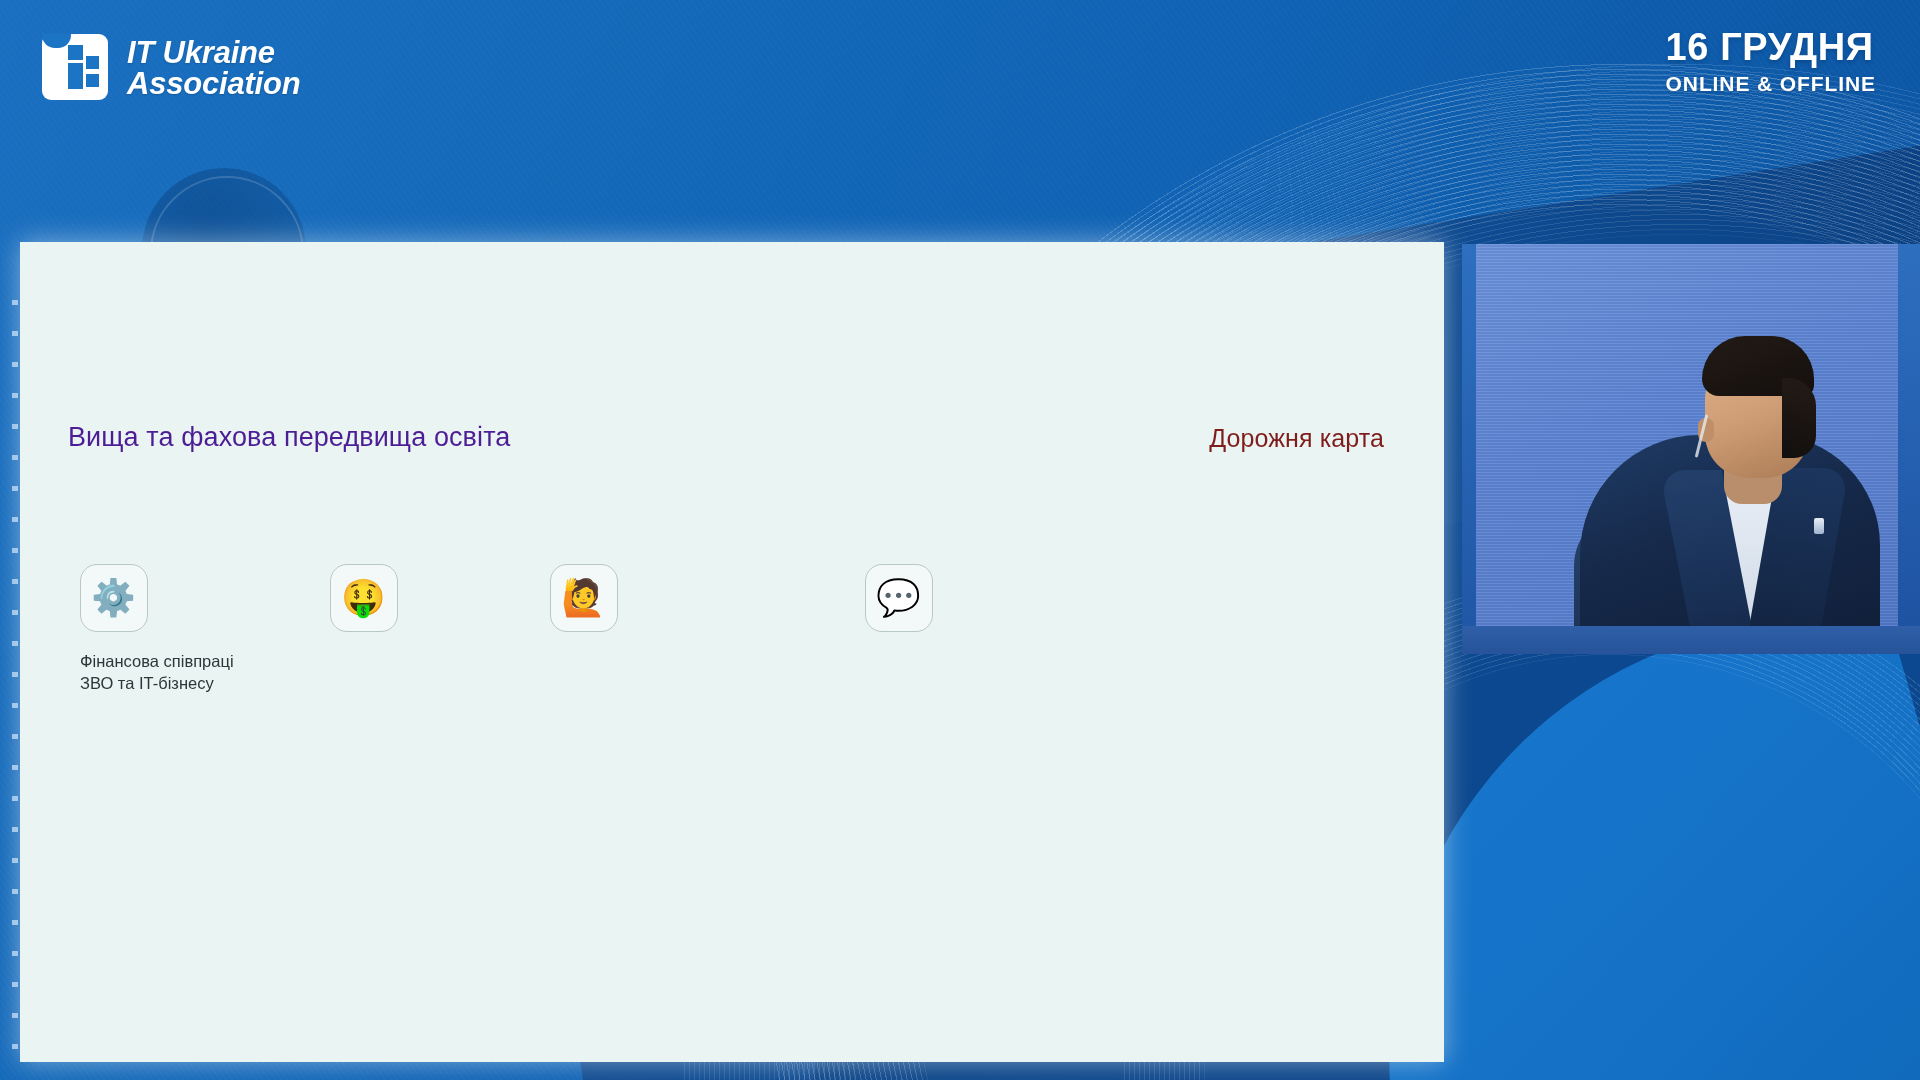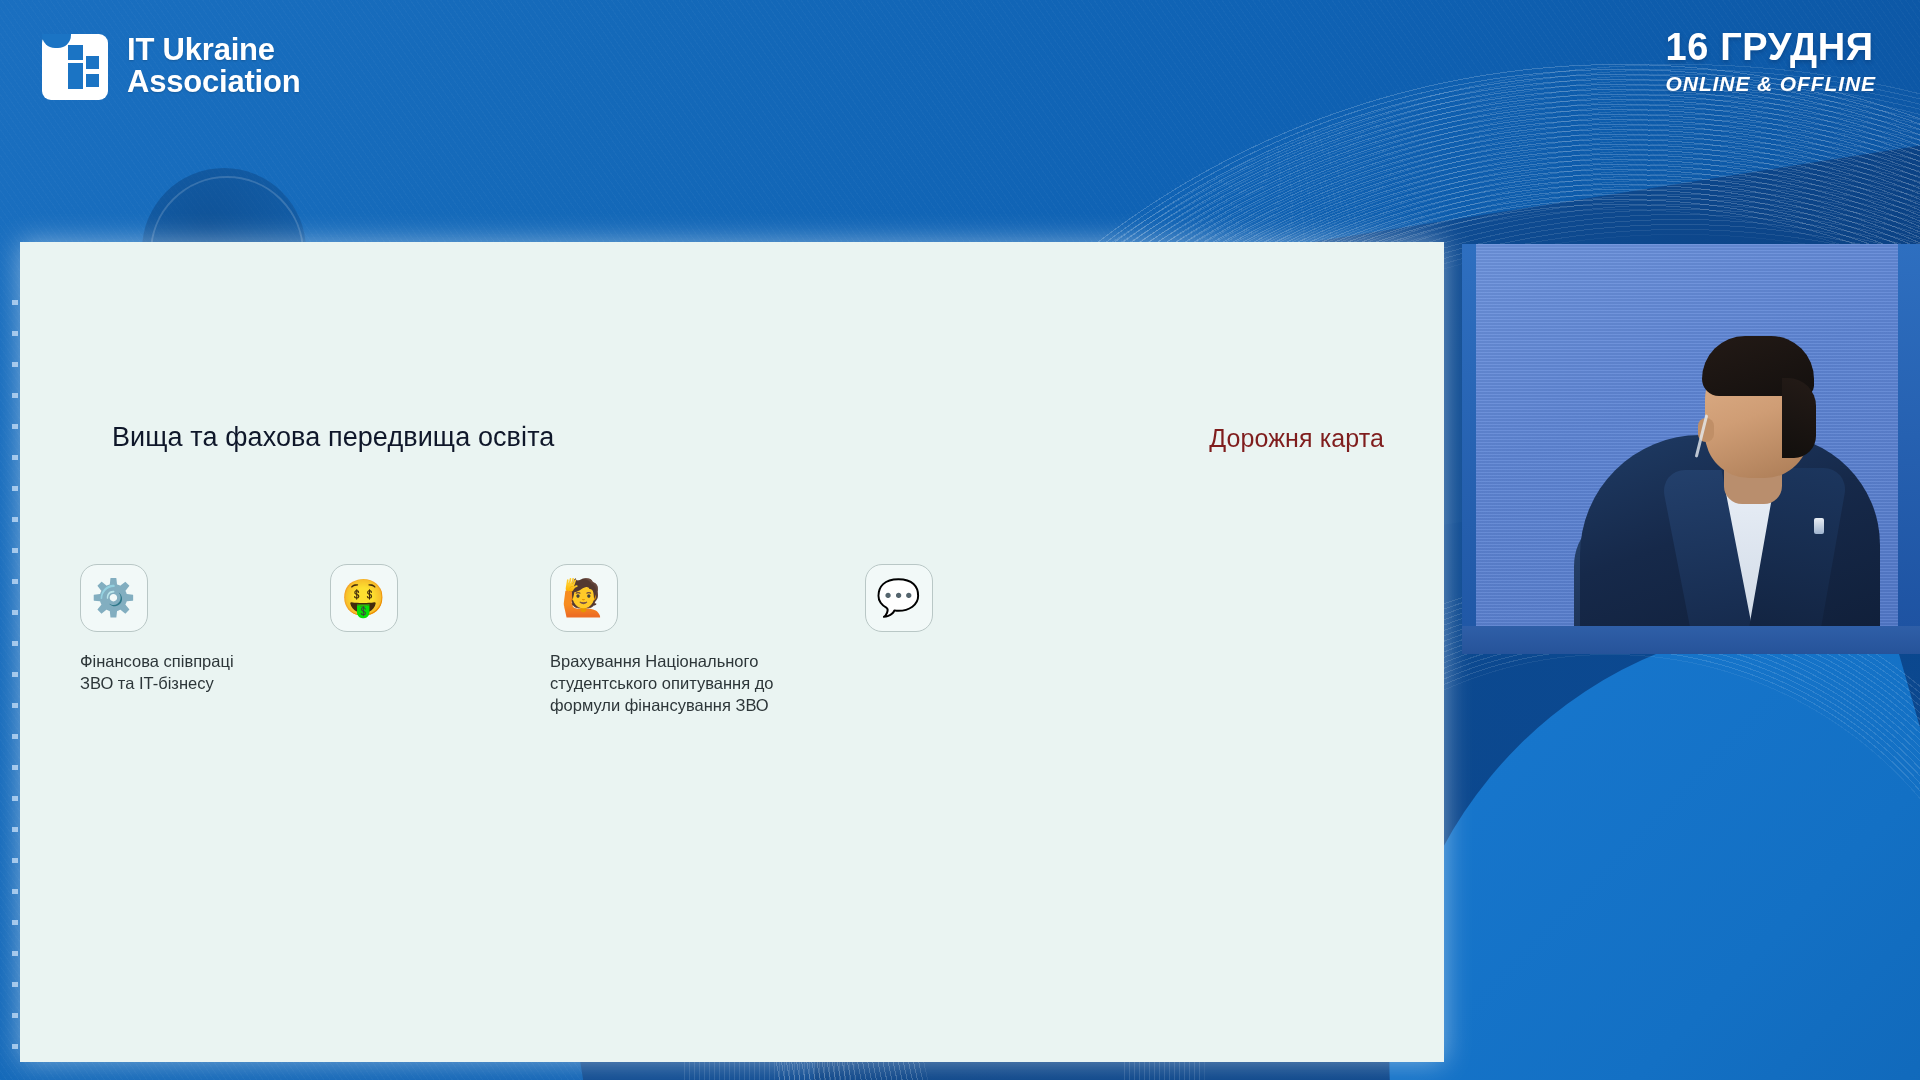--- a/index.html
+++ b/index.html
@@ -79,21 +79,21 @@
   .dot-rail{
     position:absolute;left:12px;top:300px;width:6px;height:760px;
     background:repeating-linear-gradient(to bottom,
       rgba(170,205,240,.85) 0px,rgba(170,205,240,.85) 5px,
       rgba(0,0,0,0) 5px,rgba(0,0,0,0) 31px);
   }
 
   
   #header{position:absolute;left:0;top:0;width:1920px;height:146px;}
 
-  #logo-block{position:absolute;left:42px;top:34px;display:flex;align-items:flex-start;gap:19px;}
+  #logo-block{position:absolute;left:42px;top:34px;display:flex;align-items:flex-end;gap:19px;font-style:italic;}
   #logo-mark{
     width:66px;height:66px;border-radius:9px;background:#fff;
     position:relative;flex:none;
   }
   #logo-mark .b{position:absolute;background:#1b74c4;}
   #logo-mark .b1{left:26px;top:11px;width:15px;height:15px;}
   #logo-mark .b2{left:44px;top:22px;width:13px;height:13px;}
   #logo-mark .b4{left:44px;top:40px;width:13px;height:13px;}
   #logo-mark .stem{left:26px;top:29px;width:15px;height:26px;}
   #logo-mark .hook{
@@ -113,32 +113,32 @@
   }
   #event-title .sub{
     font-size:24px;font-weight:bold;letter-spacing:1.1px;margin-top:5px;
     text-shadow:0 1px 3px rgba(0,30,70,.30);
   }
 
   #event-date{position:absolute;right:44px;top:28px;text-align:left;color:#fff;}
   #event-date .d{font-size:38px;font-weight:bold;letter-spacing:.6px;line-height:1;
     text-shadow:0 2px 4px rgba(0,30,70,.30);}
   #event-date .m{font-size:21px;font-weight:bold;letter-spacing:.9px;margin-top:6px;
-    text-shadow:0 1px 3px rgba(0,30,70,.28);font-style:italic;}
+    text-shadow:0 1px 3px rgba(0,30,70,.28);}
 
   
   #slide-panel{
     position:absolute;left:20px;top:242px;width:1424px;height:820px;
     background:#eaf4f2;
     box-shadow:0 0 26px rgba(255,255,255,.45);
   }
   #slide-head{position:absolute;left:0;right:0;top:180px;height:46px;}
   #slide-title{
-    position:absolute;left:48px;top:0;font-size:27px;color:#0f172a;
-    letter-spacing:.1px;white-space:nowrap;margin-left:44px;
+    position:absolute;left:48px;top:0;font-size:27px;color:#4c1d95;
+    letter-spacing:.1px;white-space:nowrap;
   }
   #slide-kicker{
     position:absolute;right:60px;top:2px;font-size:25px;color:#7f1d1d;
     letter-spacing:.1px;white-space:nowrap;
   }
 
   #cards{position:absolute;left:60px;top:322px;right:40px;display:flex;align-items:flex-start;}
   .card{position:relative;flex:none;}
   .card-icon{
     width:66px;height:66px;border-radius:17px;
@@ -291,25 +291,20 @@
         <div class="card-label">
           <div>Фінансова співпраці</div>
           <div>ЗВО та IT-бізнесу</div>
         </div>
       </div>
       <div class="card" style="width: 220px;">
         <div class="card-icon">🤑</div>
       </div>
       <div class="card" style="width: 315px;">
         <div class="card-icon">🙋</div>
-        <div class="card-label">
-          <div>Врахування Національного</div>
-          <div>студентського опитування до</div>
-          <div>формули фінансування ЗВО</div>
-        </div>
       </div>
       <div class="card" style="width: 340px;">
         <div class="card-icon">💬</div>
       </div>
     </div>
 </div>
 
 <div id="video-panel">
   <div class="vid-bg"></div>
   <div class="sp-arm"></div>

